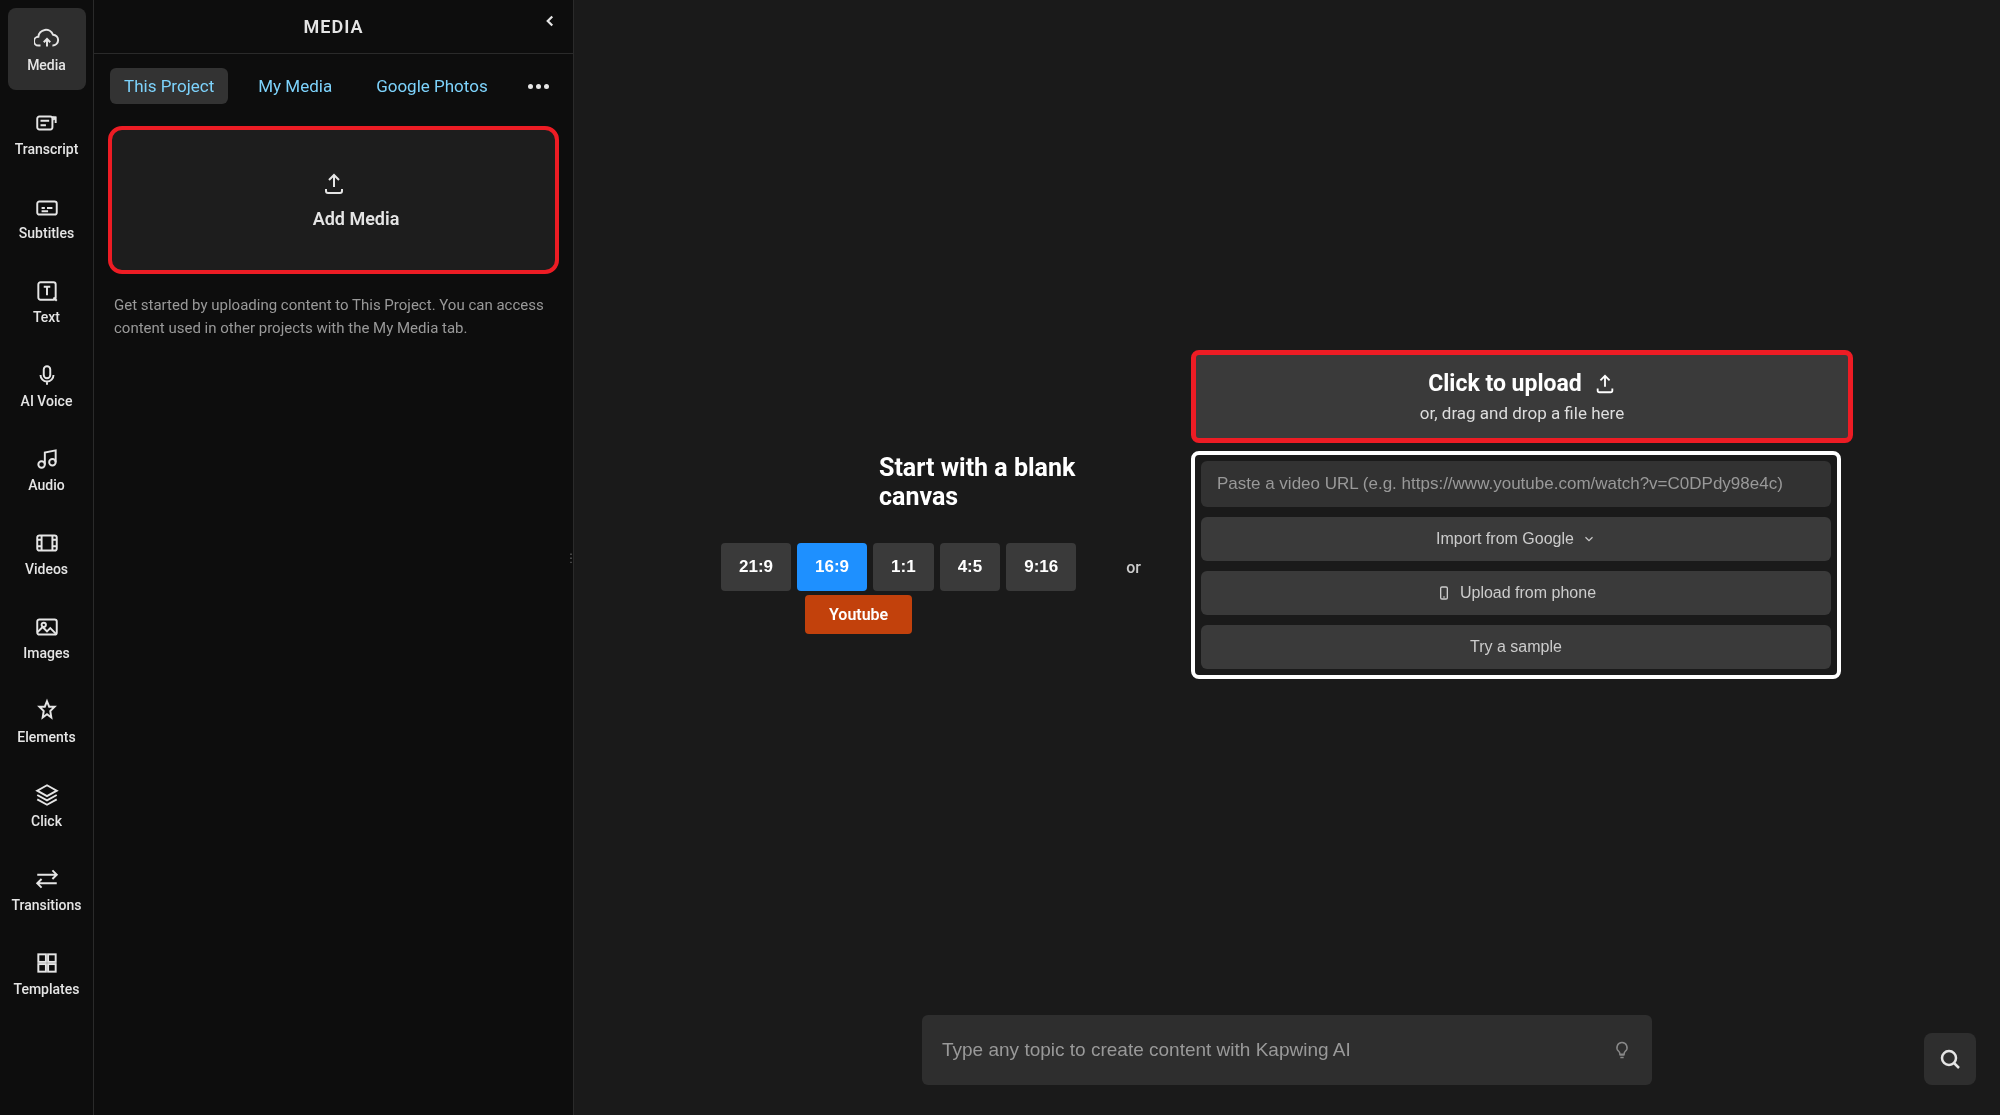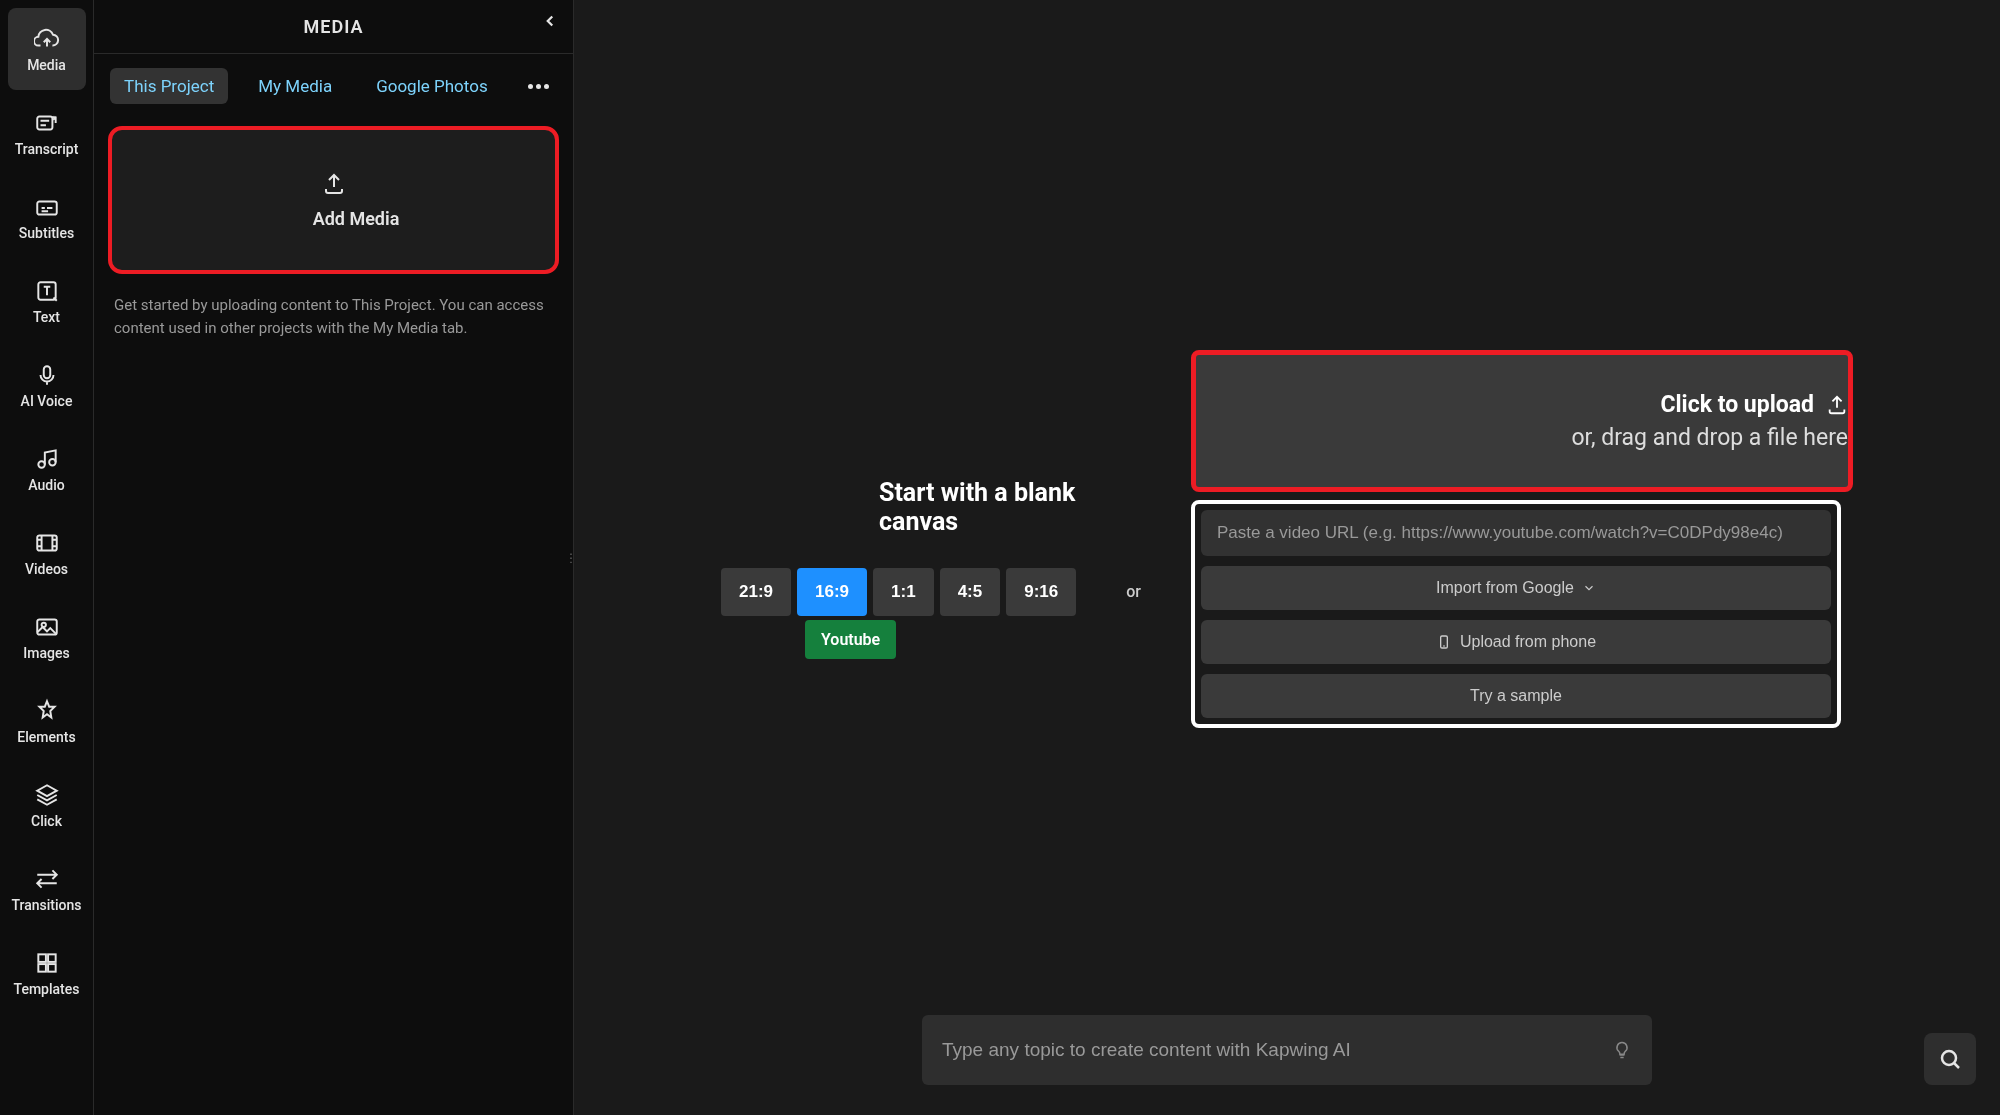--- a/index.html
+++ b/index.html
@@ -177,61 +177,61 @@
       border-radius: 4px;
       cursor: pointer;
     }
     .ratio-btn.active {
       background: #1e90ff;
     }
     .tooltip {
       position: absolute;
       top: 52px;
       left: 84px;
-      background: #15803d;
+      background: #c2410c;
       color: #fff;
       font-size: 16px;
       font-weight: 600;
-      padding: 10px 16px;
+      padding: 10px 24px;
       border-radius: 4px;
     }
     .or-text {
       color: #ccc;
       font-size: 16px;
       font-weight: 500;
     }
     .right-section {
       display: flex;
       flex-direction: column;
       gap: 8px;
     }
     .upload-box {
       width: 662px;
-      height: 142px;
+      height: 93px;
       background: #3a3a3a;
       border: 5px solid #ed1c24;
       border-radius: 8px;
       display: flex;
       flex-direction: column;
-      align-items: flex-end;
+      align-items: center;
       justify-content: center;
       gap: 6px;
       cursor: pointer;
       margin-top: -105px;
     }
     .upload-title {
       font-size: 23px;
       font-weight: 700;
       color: #fff;
       display: flex;
       align-items: center;
       gap: 12px;
     }
     .upload-subtitle {
-      font-size: 23px;
+      font-size: 17px;
       color: #ddd;
     }
     .url-section {
       width: 650px;
       border: 4px solid #ffffff;
       border-radius: 8px;
       padding: 6px;
       background: transparent;
     }
     .url-input {

